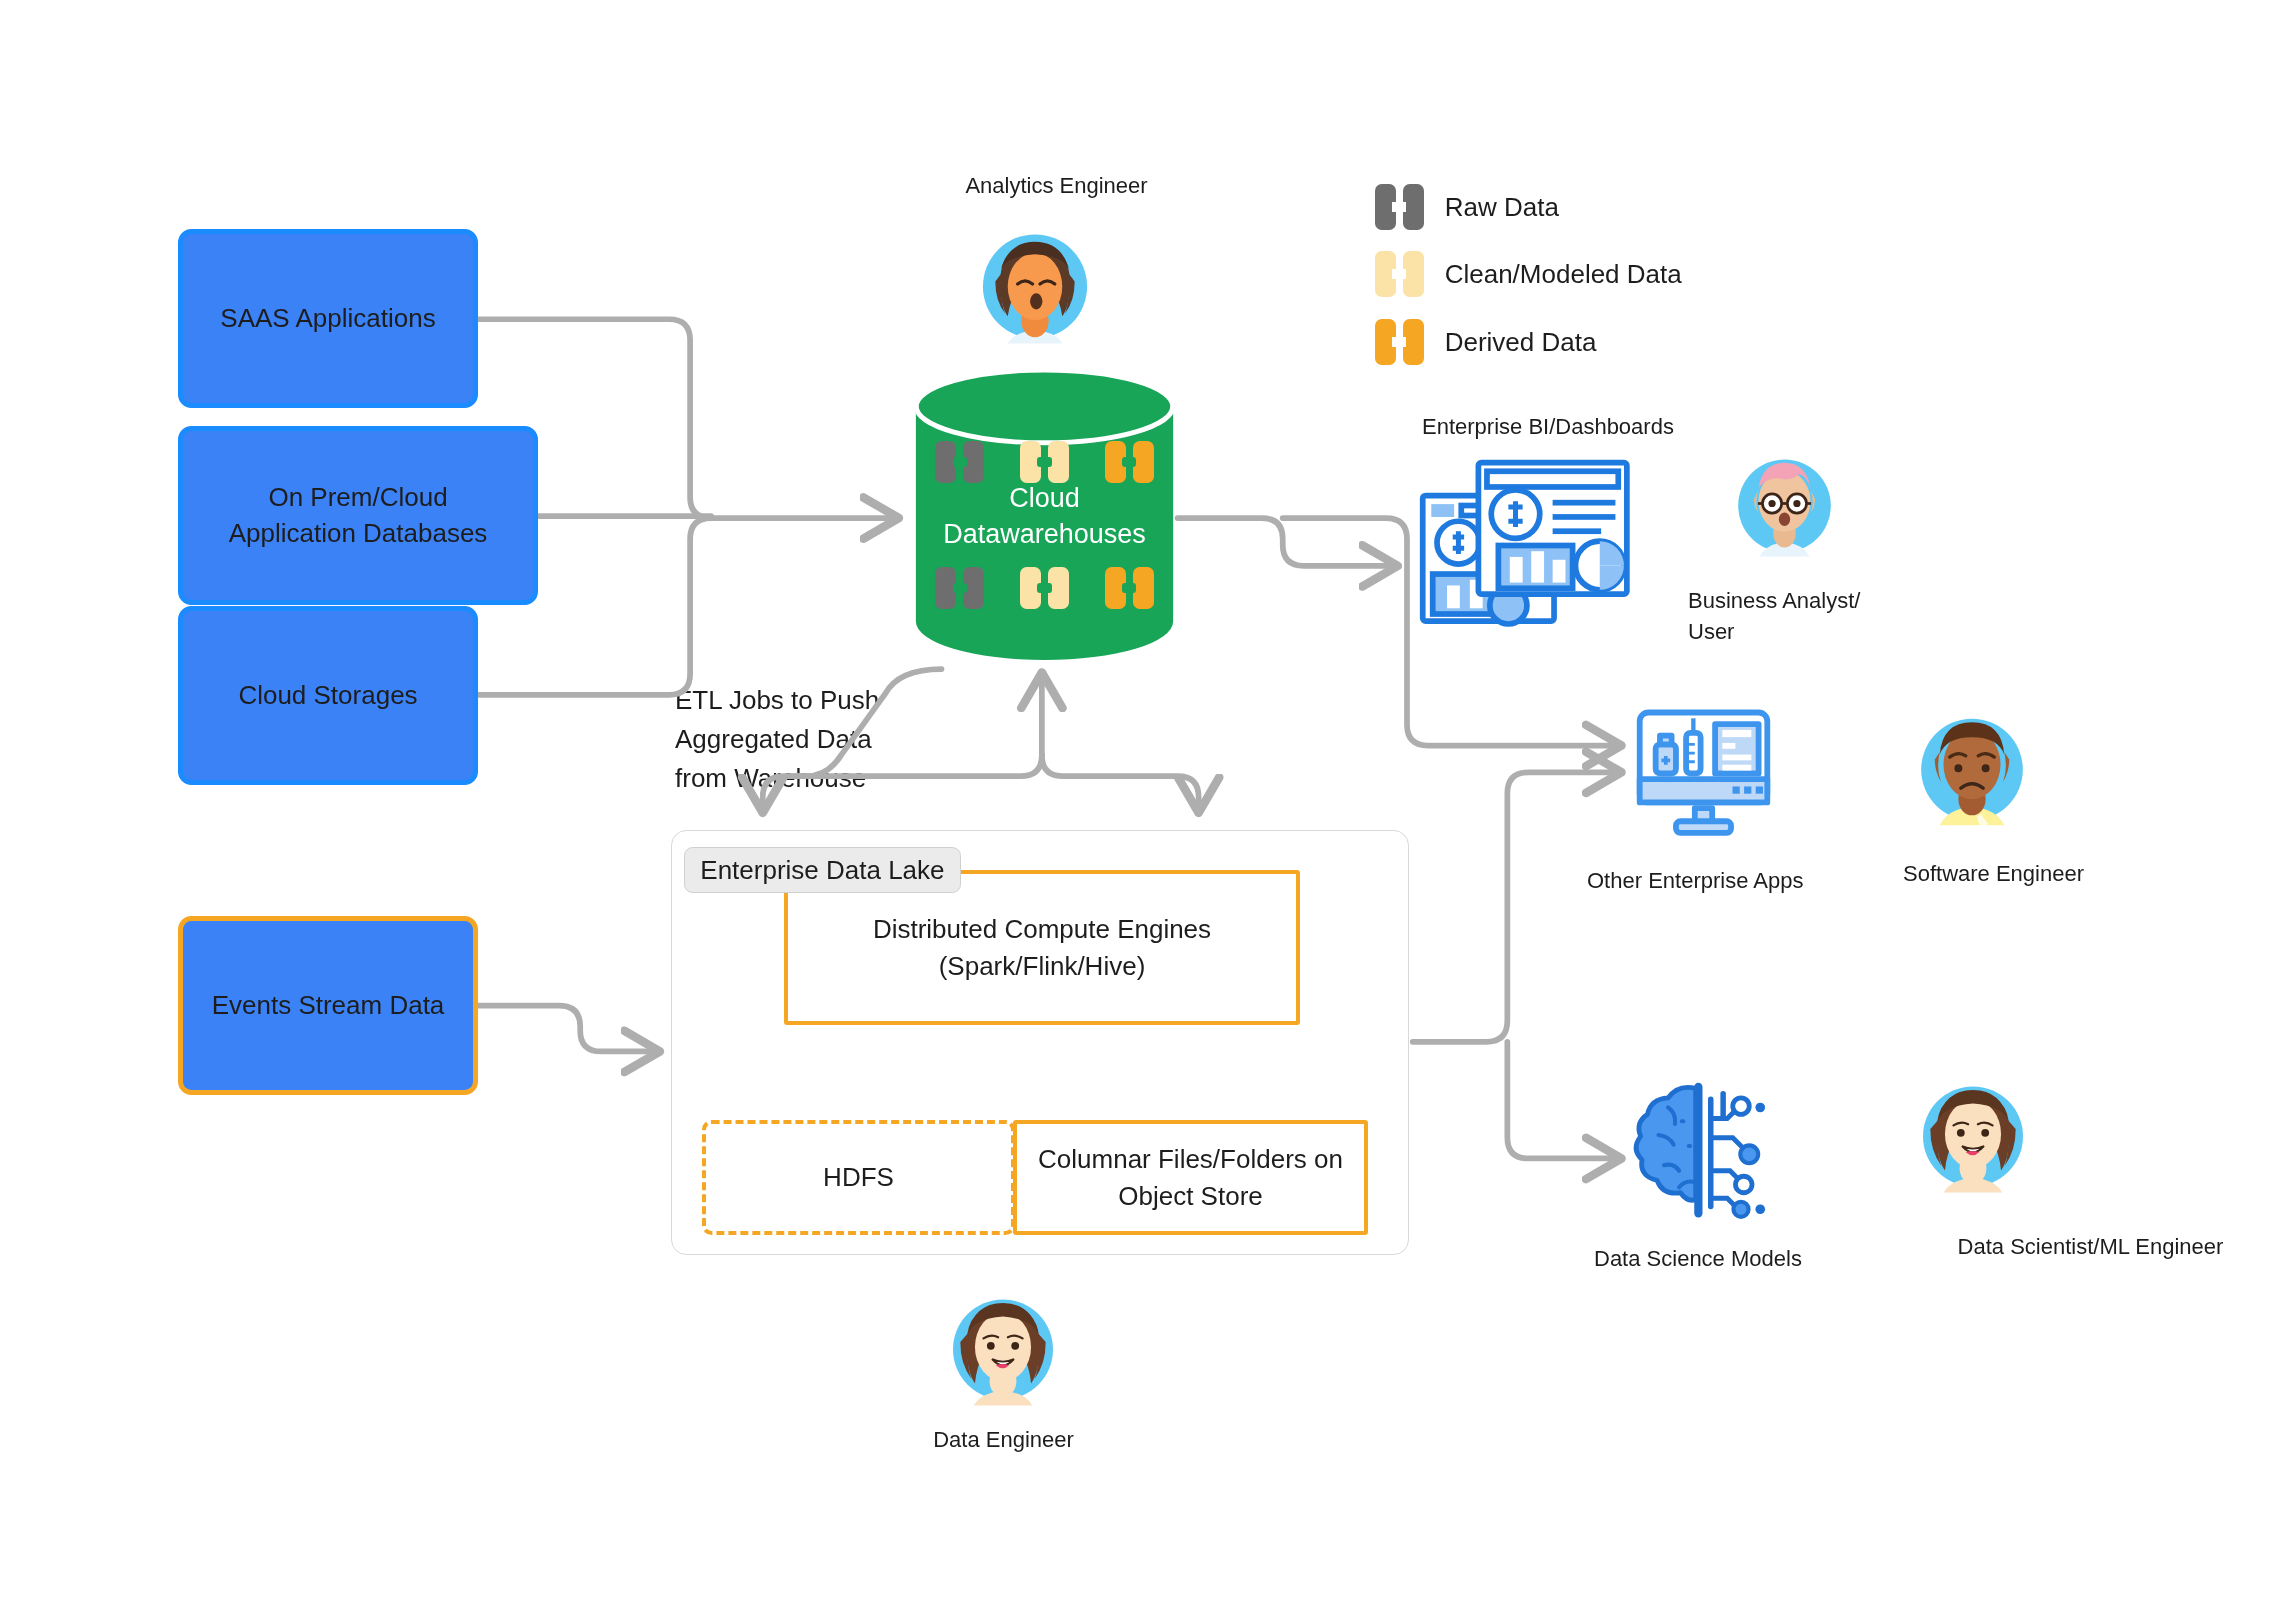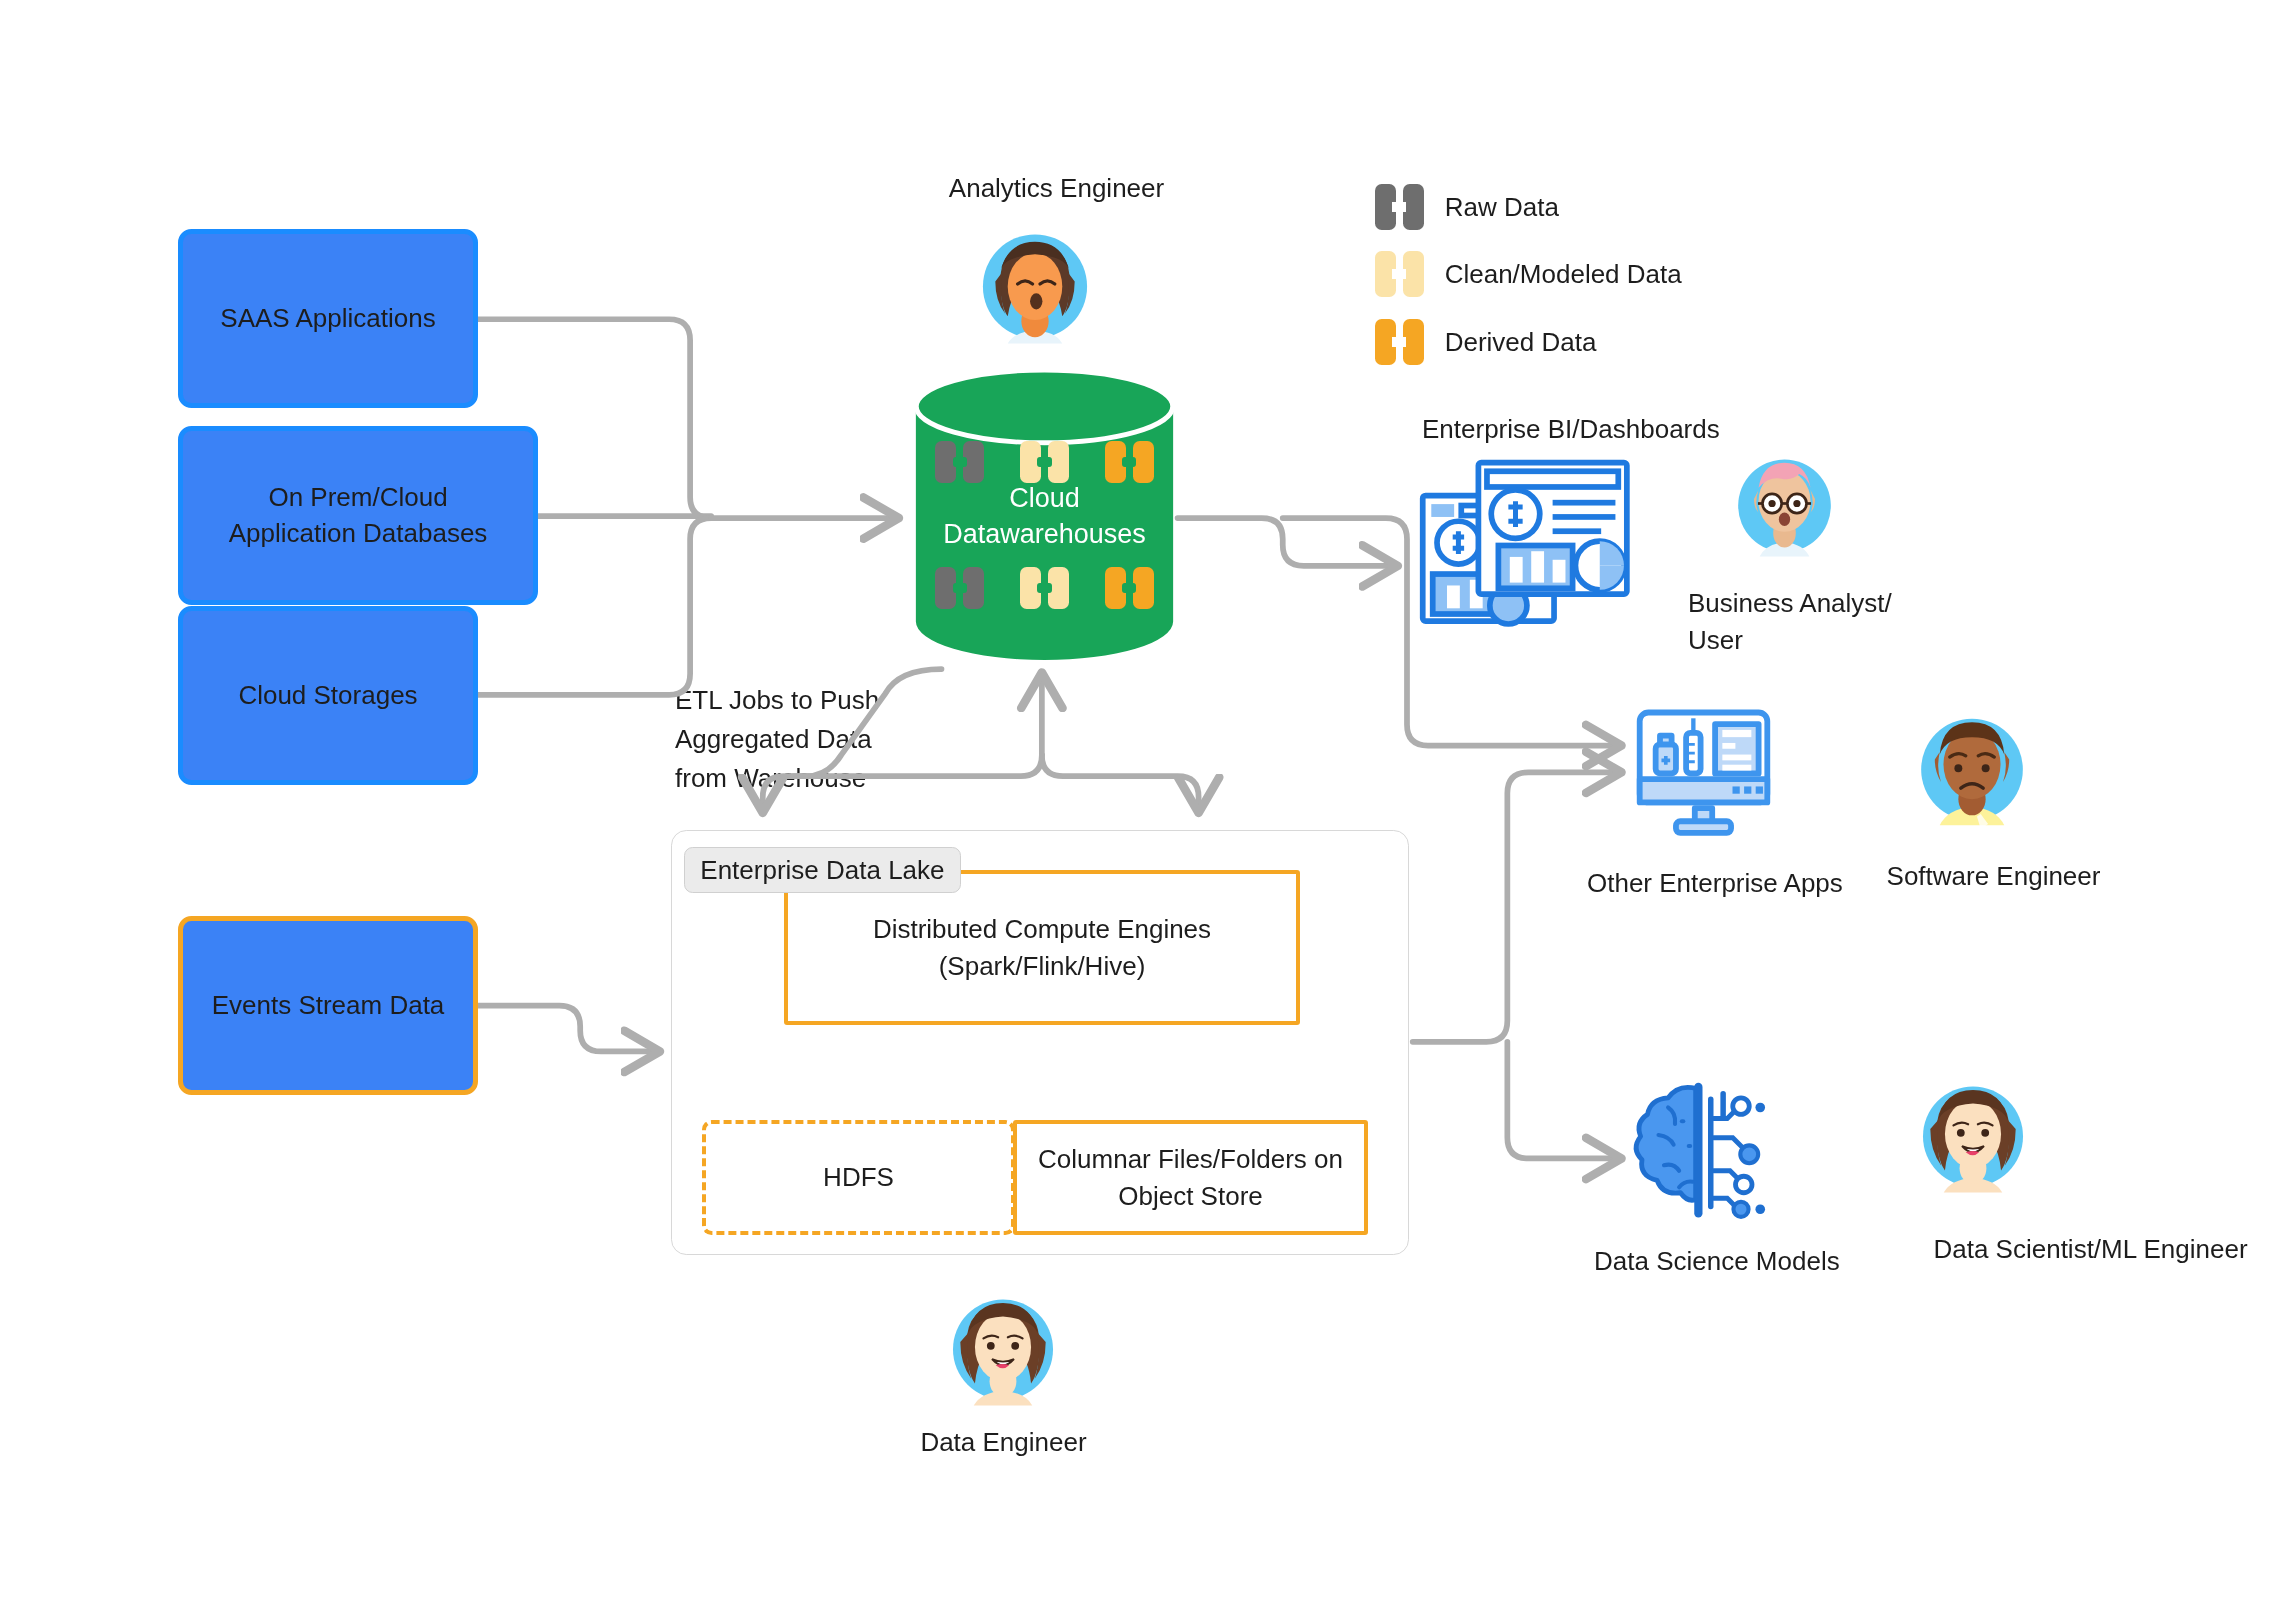--- a/index.html
+++ b/index.html
@@ -133,21 +133,21 @@
     line-height: 1.42;
     color: #1d1d1d;
     padding: 0 13.4px;
   }
   .lake-solid { border: 4.8px solid #f5a623; border-radius: 3px; }
   .lake-dashed { border: 4.8px dashed #f5a623; border-radius: 9.6px; }
 
   
   .caption {
     position: absolute;
-    font-size: 26px;
+    font-size: 22px;
     line-height: 1.42;
     color: #1d1d1d;
   }
   .edge-label {
     position: absolute;
     font-size: 26px;
     line-height: 1.5;
     color: #1d1d1d;
     white-space: pre-line;
   }

